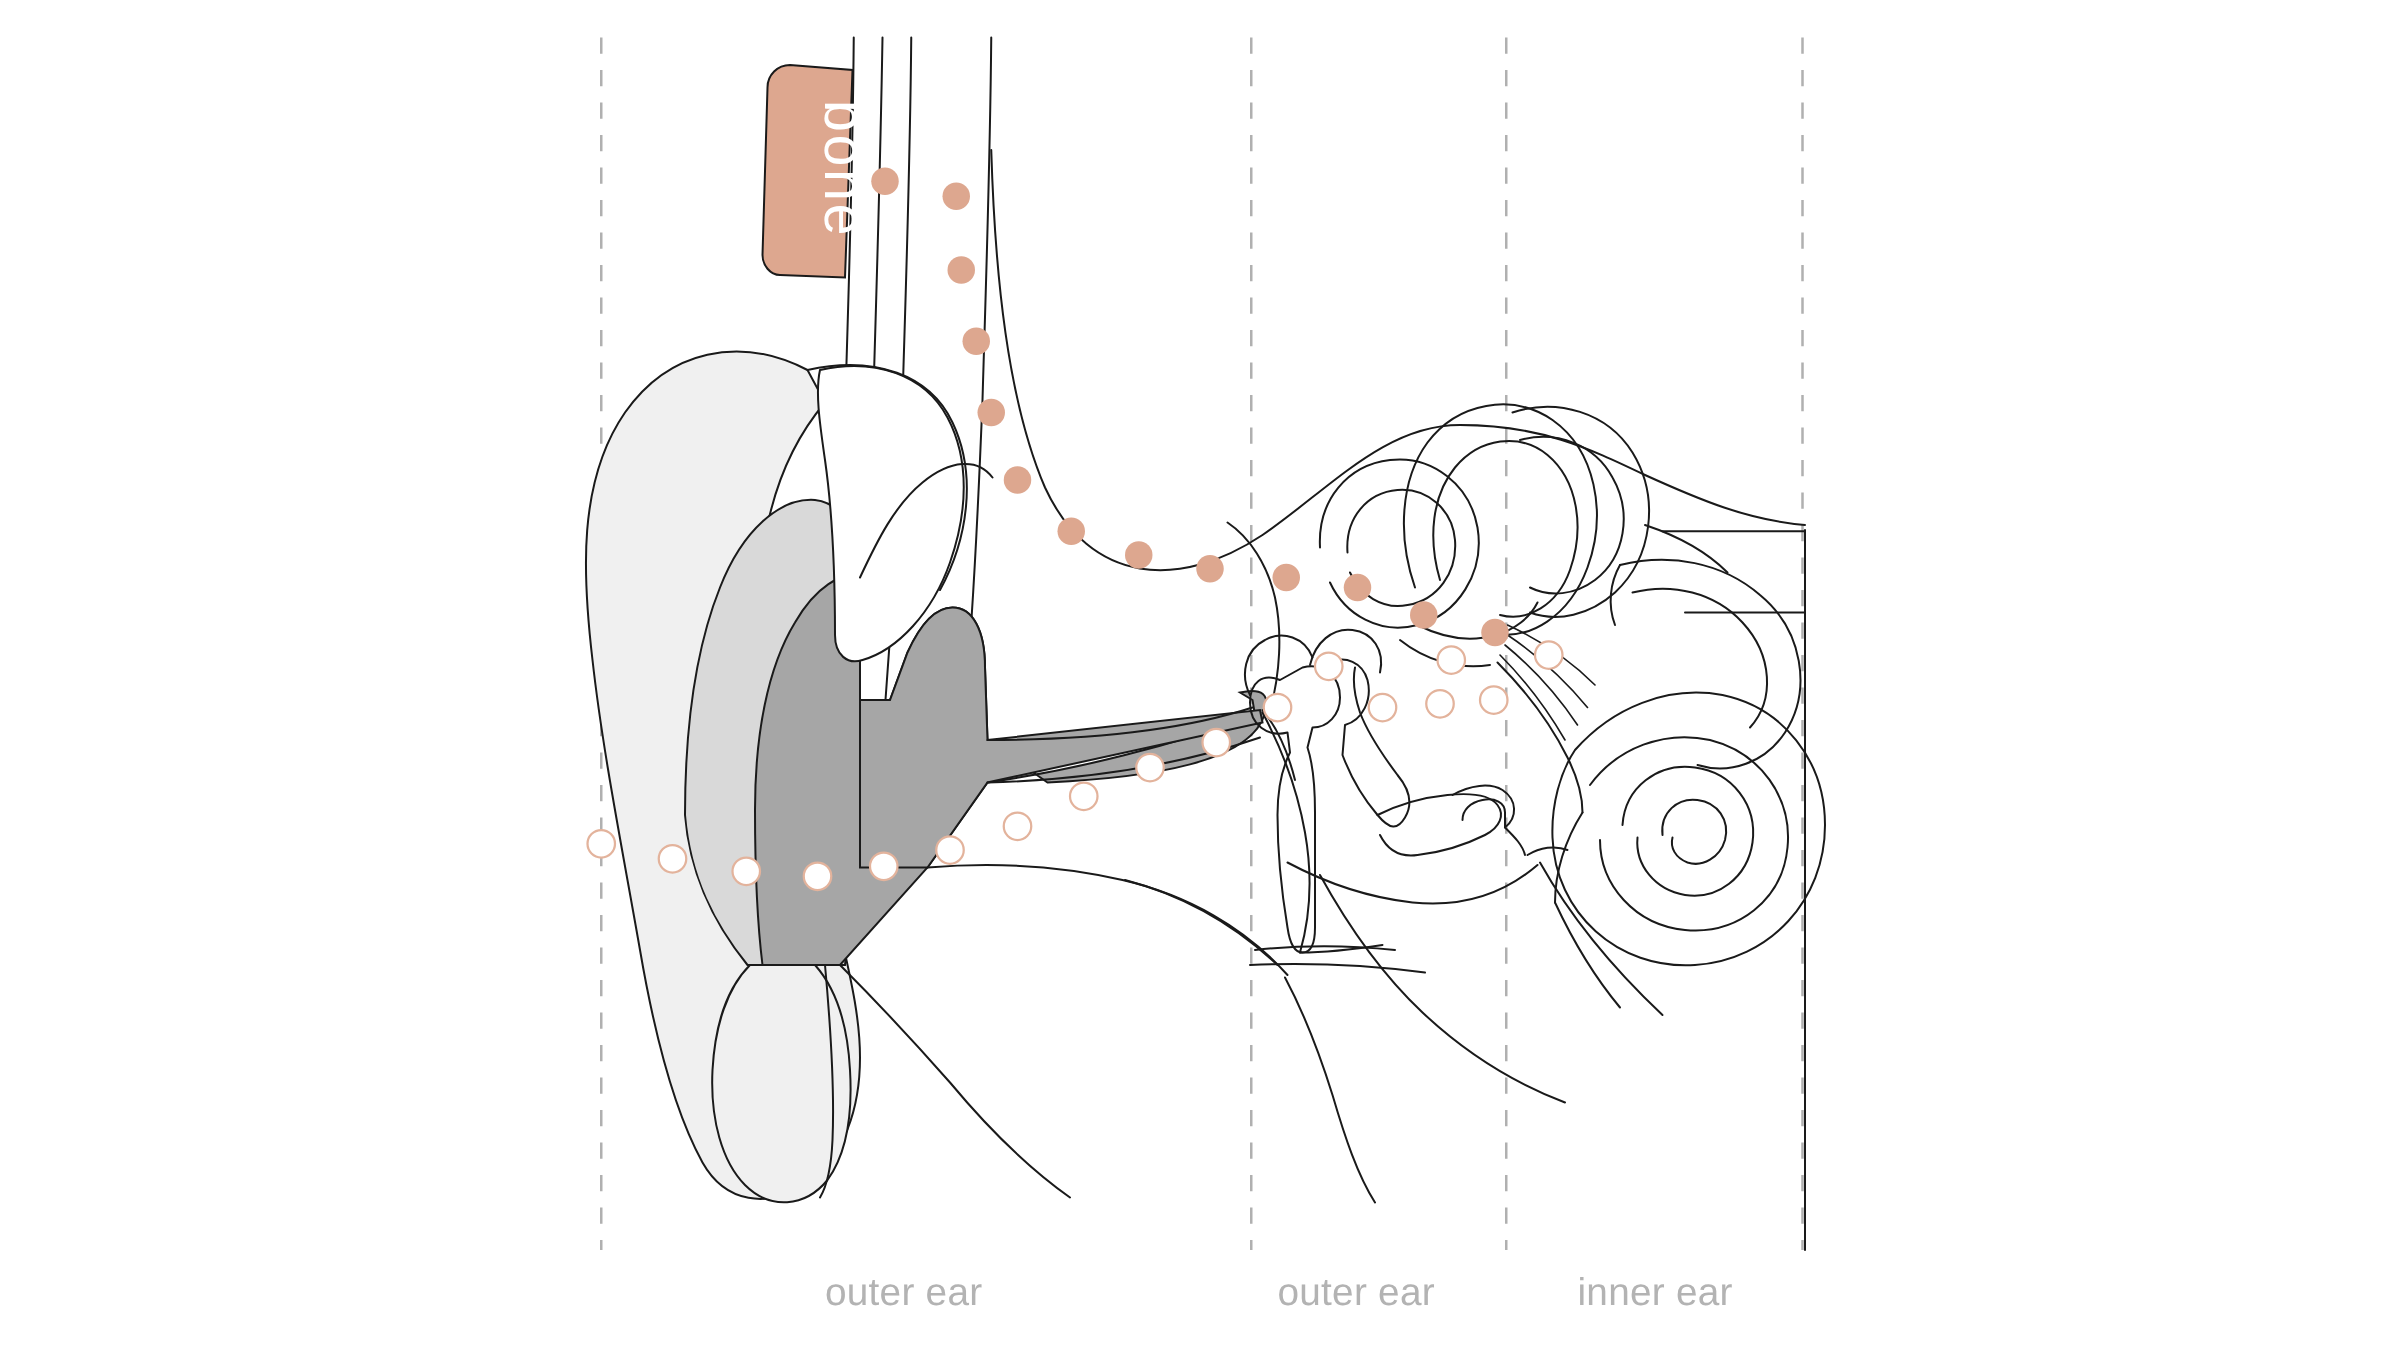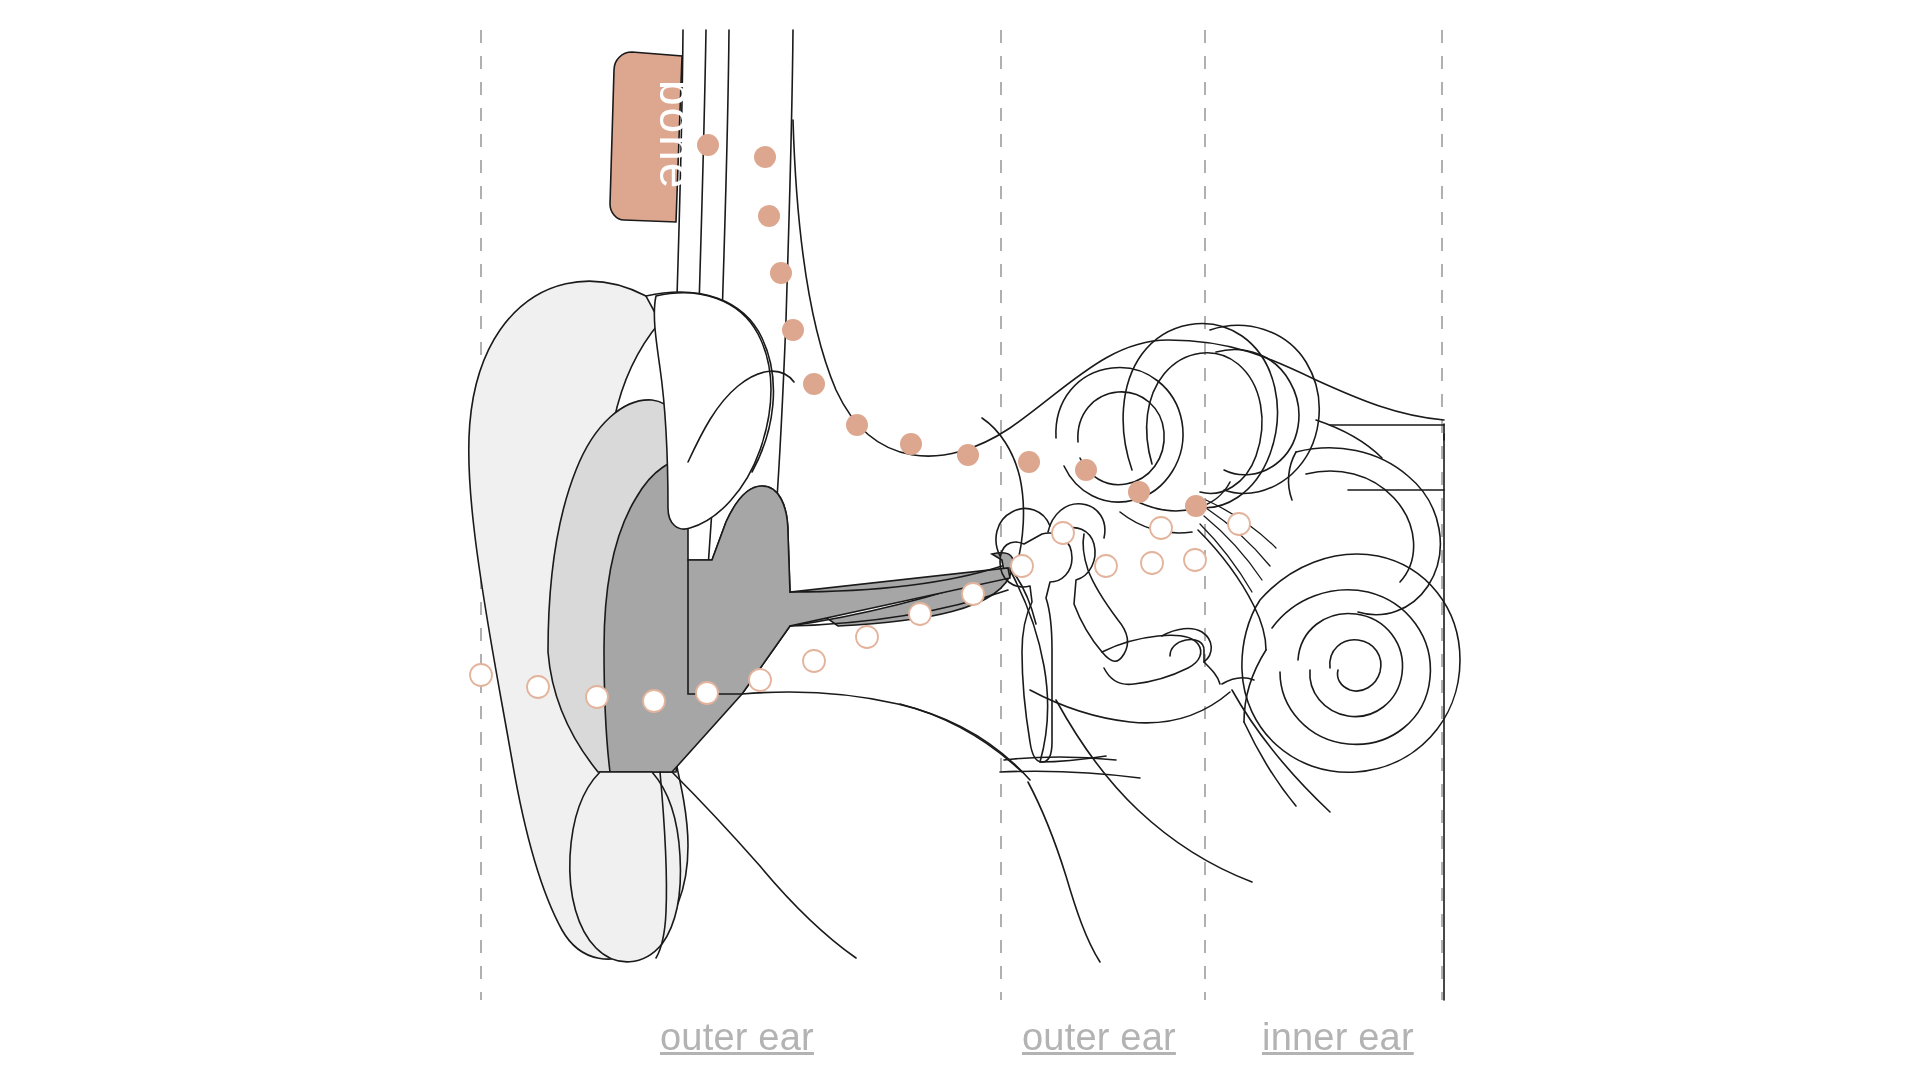--- a/index.html
+++ b/index.html
@@ -20,27 +20,26 @@
   #diagram {
     position: absolute;
     left: 0;
     top: 0;
     width: 1920px;
     height: 1080px;
   }
   .region-label {
     position: absolute;
     color: #b3b3b3;
-    font-size: 38px;
+    font-size: 31px;
     font-family: "Liberation Sans", sans-serif;
     font-weight: 400;
     letter-spacing: 0.2px;
     white-space: nowrap;
     user-select: none;
-    text-decoration: underline;
   }
   #label-outer { left: 660px; top: 1016px; }
   #label-middle { left: 1022px; top: 1016px; }
   #label-inner { left: 1262px; top: 1016px; }
   .badge-text {
     fill: #ffffff;
     font-family: "Liberation Sans", sans-serif;
     font-size: 46px;
     letter-spacing: 1px;
   }

